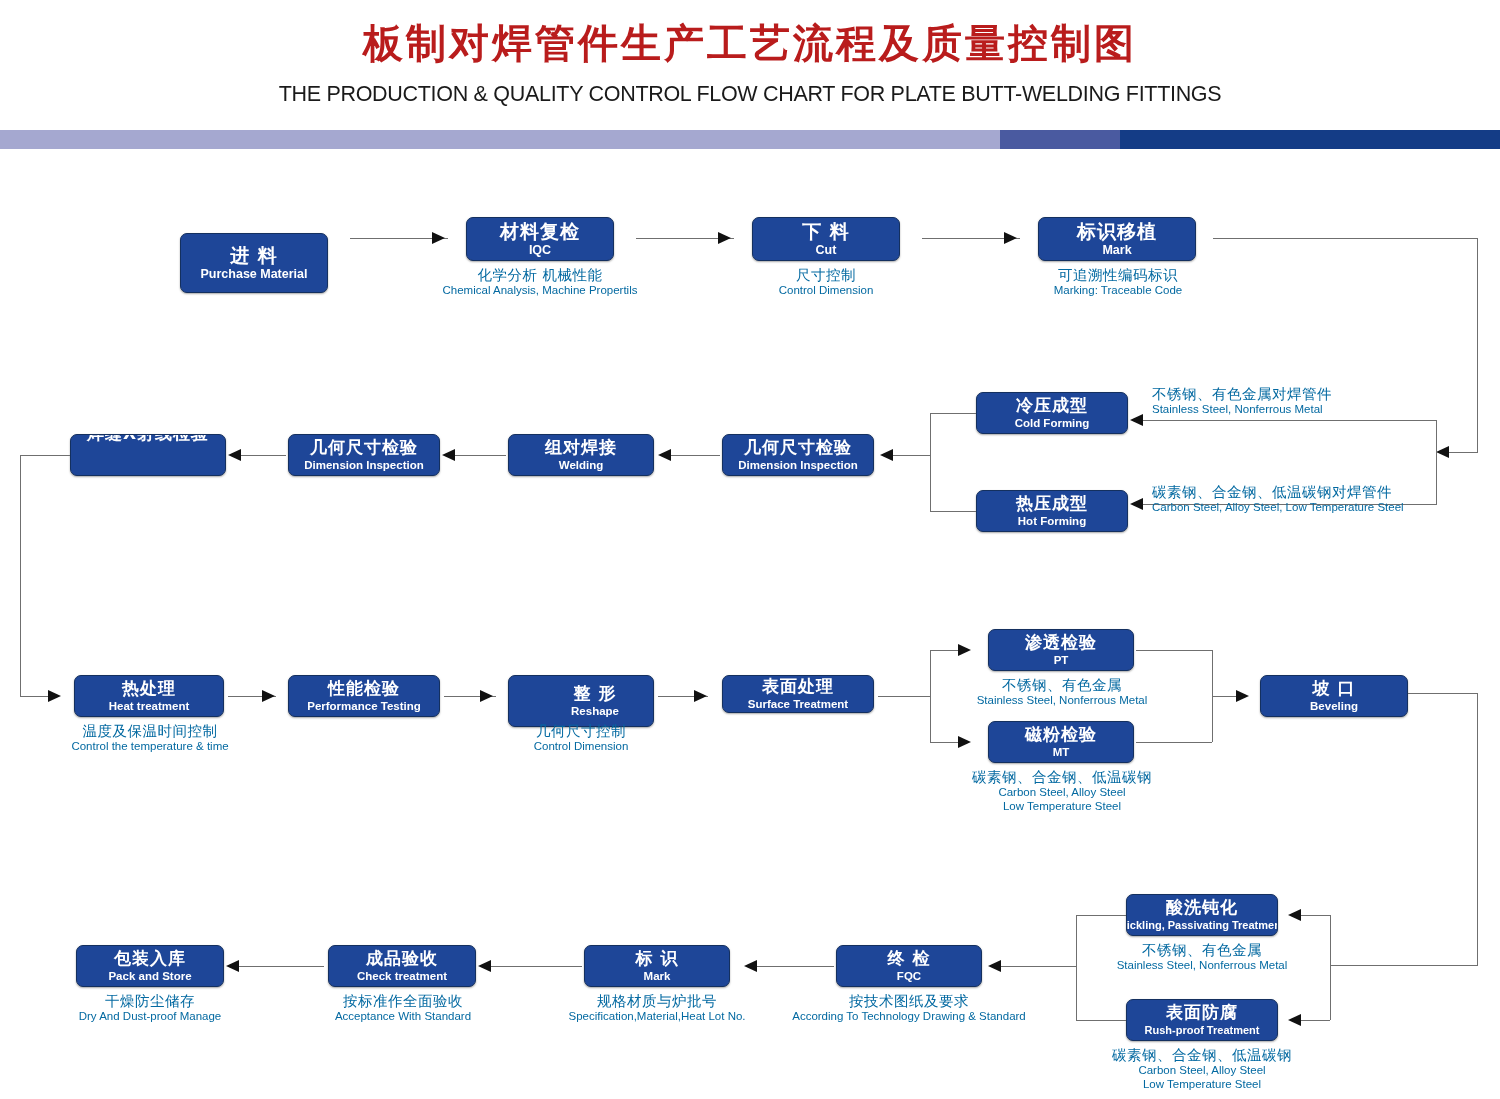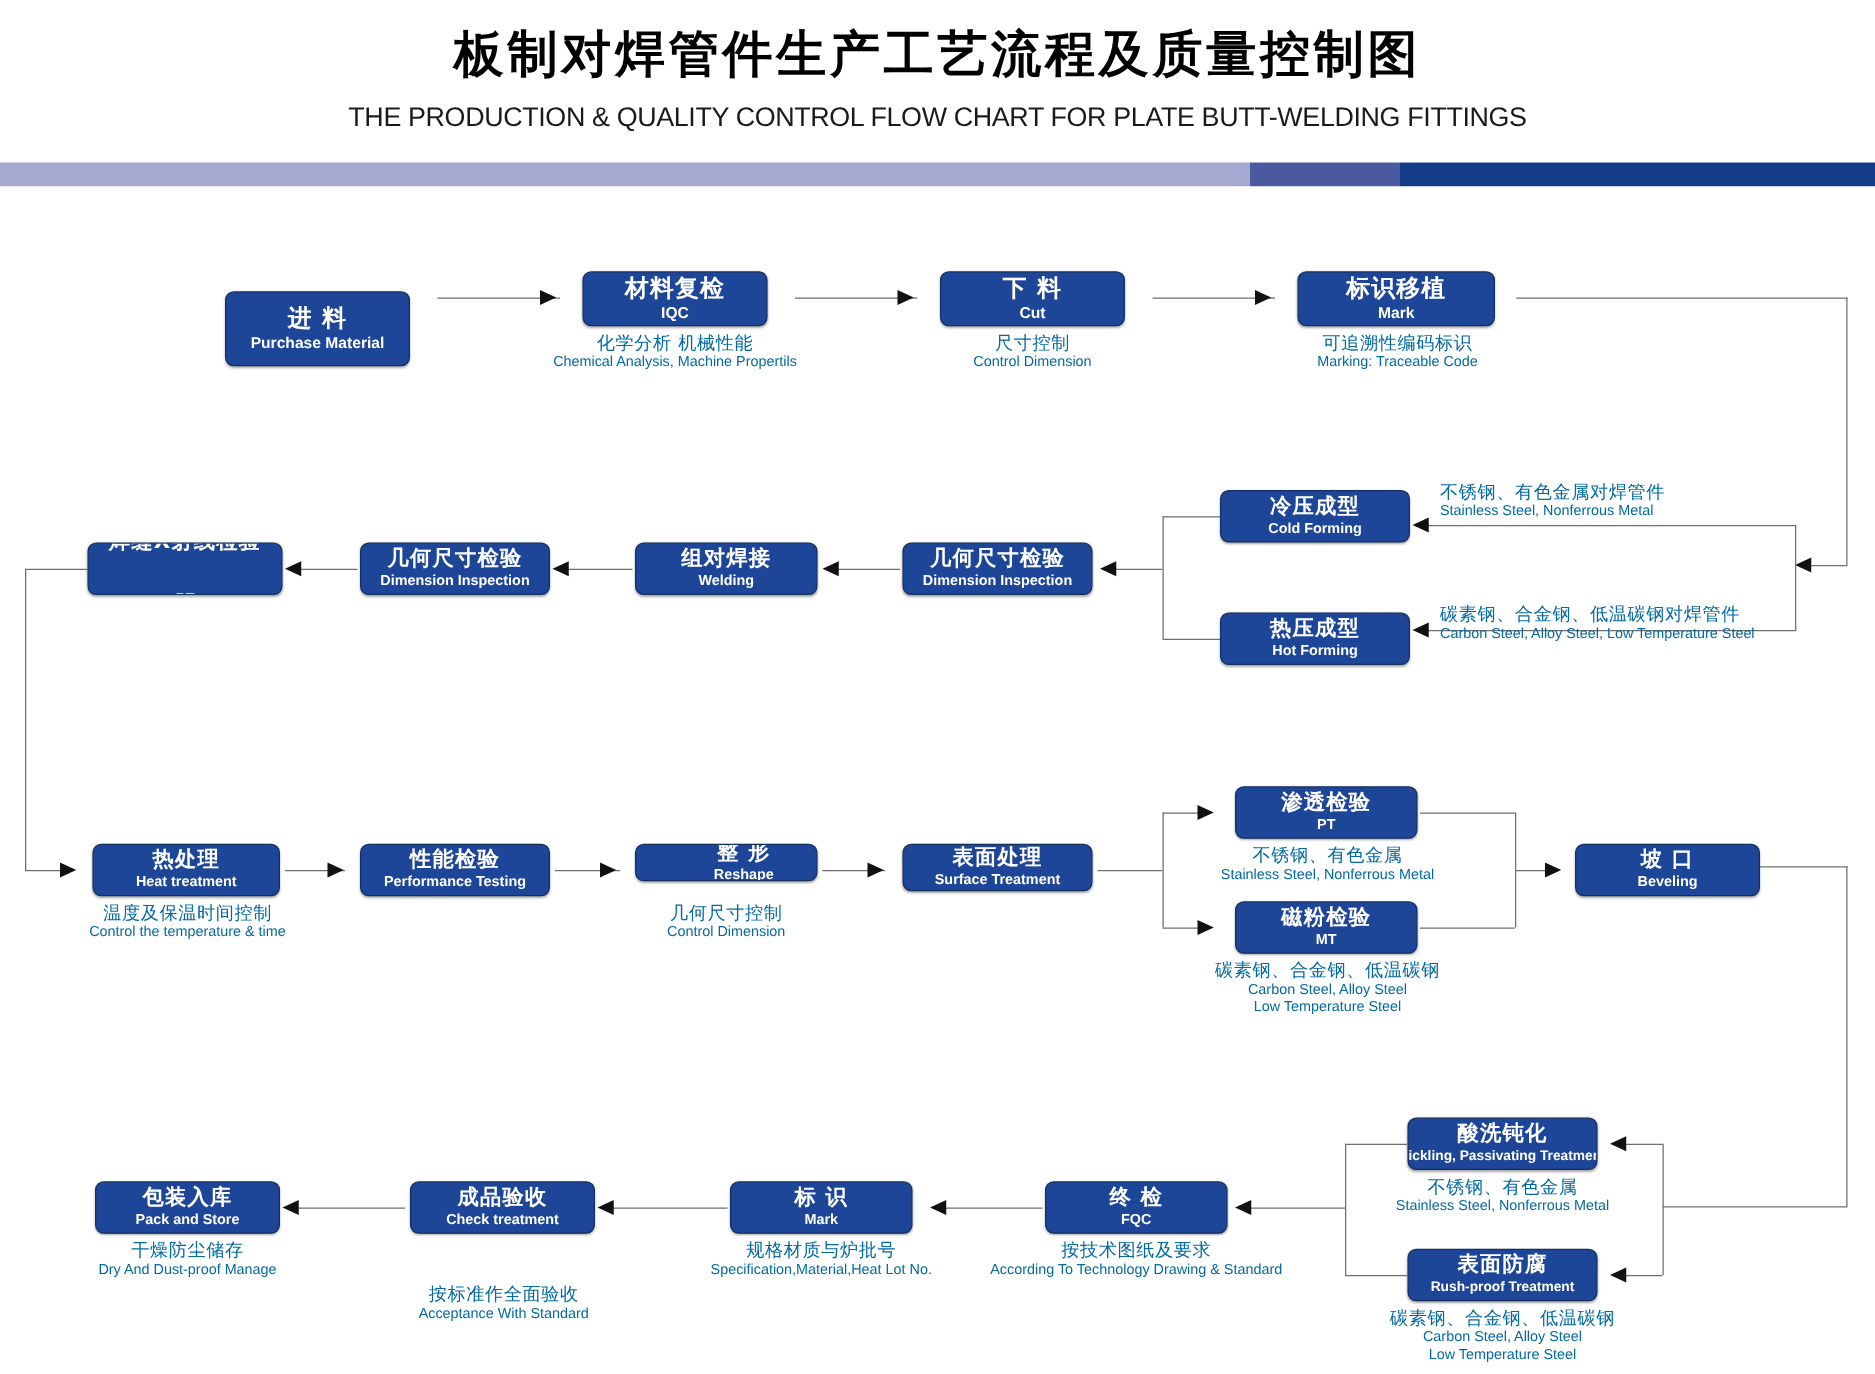--- a/index.html
+++ b/index.html
@@ -6,21 +6,21 @@
   body{
     width:1500px;height:1099px;position:relative;overflow:hidden;
     font-family:"Liberation Sans","DejaVu Sans",sans-serif;
     -webkit-font-smoothing:antialiased;
   }
   #stage{position:absolute;left:0;top:0;width:1500px;height:1099px;}
 
   
   .title-cn{
     position:absolute;left:0;top:16px;width:1500px;text-align:center;
-    font-size:40px;font-weight:bold;color:#000000;letter-spacing:3px;
+    font-size:40px;font-weight:bold;color:#b91c1c;letter-spacing:3px;
     font-family:"DejaVu Sans","Liberation Sans",sans-serif;
   }
   .title-en{
     position:absolute;left:0;top:82px;width:1500px;text-align:center;
     font-size:21.5px;font-weight:normal;color:#1a1a1a;letter-spacing:-0.3px;
     font-family:"Liberation Sans",sans-serif;
   }
   .rule{position:absolute;top:130px;height:19px;}
   .rule-a{left:0;width:1000px;background:#a5a8d0;}
   .rule-b{left:1000px;width:120px;background:#4a5aa0;}
@@ -211,21 +211,21 @@
   <div class="arw arw-r" style="left:262px;top:690px;"></div>
 
   <div class="box sm" style="left:288px;top:675px;width:152px;height:42px;">
     <span class="cn">性能检验</span>
     <span class="en">Performance Testing</span>
   </div>
 
   <div class="ln lnh" style="left:444px;top:696px;width:52px;"></div>
   <div class="arw arw-r" style="left:480px;top:690px;"></div>
 
-  <div class="box sm" style="left:508px;top:675px;width:146px;height:30px;padding-left:28px;">
+  <div class="box sm" style="left:508px;top:675px;width:146px;height:52px;padding-left:28px;">
     <span class="cn">整 形</span>
     <span class="en">Reshape</span>
   </div>
   <div class="cap" style="left:470px;top:723px;width:222px;">
     <span class="c1">几何尺寸控制</span>
     <span class="c2">Control Dimension</span>
   </div>
 
   <div class="ln lnh" style="left:658px;top:696px;width:50px;"></div>
   <div class="arw arw-r" style="left:694px;top:690px;"></div>
@@ -327,21 +327,21 @@
     <span class="c2">Specification,Material,Heat Lot No.</span>
   </div>
 
   <div class="ln lnh" style="left:488px;top:966px;width:94px;"></div>
   <div class="arw arw-l" style="left:478px;top:960px;"></div>
 
   <div class="box sm" style="left:328px;top:945px;width:148px;height:42px;">
     <span class="cn">成品验收</span>
     <span class="en">Check treatment</span>
   </div>
-  <div class="cap" style="left:298px;top:993px;width:210px;margin-top:35px;">
+  <div class="cap" style="left:298px;top:993px;width:210px;">
     <span class="c1">按标准作全面验收</span>
     <span class="c2">Acceptance  With  Standard</span>
   </div>
 
   <div class="ln lnh" style="left:236px;top:966px;width:88px;"></div>
   <div class="arw arw-l" style="left:226px;top:960px;"></div>
 
   <div class="box sm" style="left:76px;top:945px;width:148px;height:42px;">
     <span class="cn">包装入库</span>
     <span class="en">Pack and Store</span>

